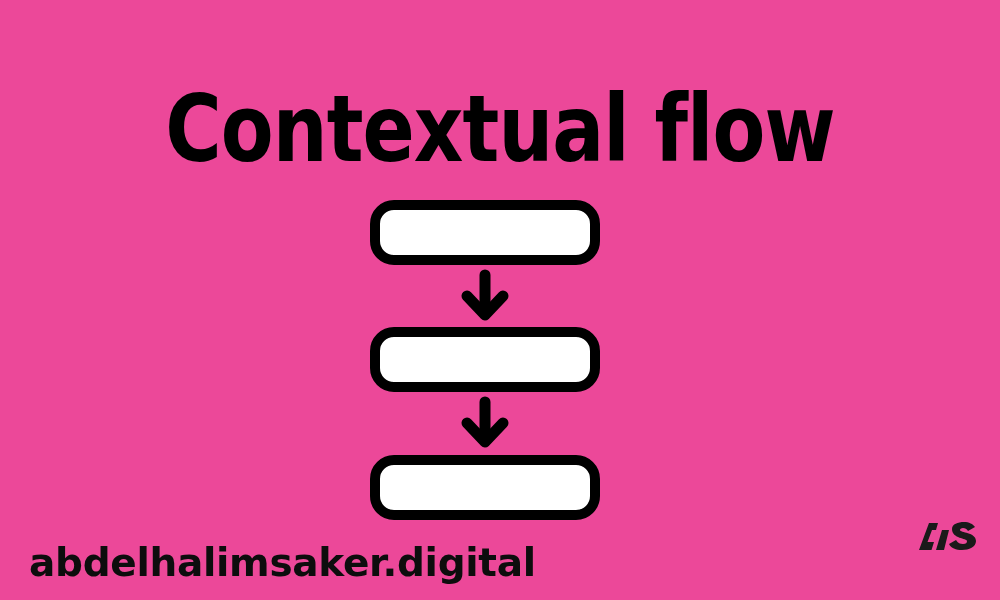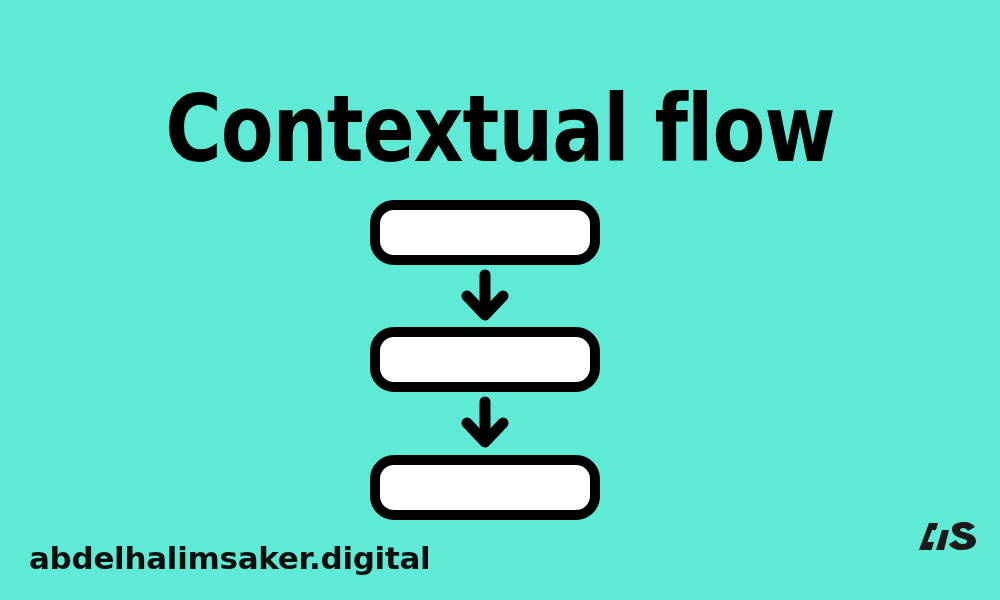--- a/index.html
+++ b/index.html
@@ -10,21 +10,21 @@
     width: 1000px;
     height: 600px;
     background: #ffffff;
     font-family: "Liberation Sans", sans-serif;
     overflow: hidden;
   }
   #canvas {
     position: relative;
     width: 1000px;
     height: 600px;
-    background: #5eead4;
+    background: #ec4899;
   }
 
   
   #title {
     position: absolute;
     left: 0;
     top: 84px;
     width: 1000px;
     text-align: center;
     font-family: "DejaVu Sans Condensed", "Liberation Sans Narrow", "Liberation Sans", sans-serif;
@@ -75,21 +75,21 @@
   #node-2 { top: 327px; }
   #node-3 { top: 455px; }
 
   
   #footer-text {
     position: absolute;
     left: 29px;
     top: 543px;
     font-family: "DejaVu Sans", "Liberation Sans", sans-serif;
     font-weight: 700;
-    font-size: 31px;
+    font-size: 39px;
     line-height: 1;
     letter-spacing: -0.3px;
     color: #0d0d0d;
     white-space: nowrap;
   }
 
   
   #logo {
     position: absolute;
     left: 906px;

